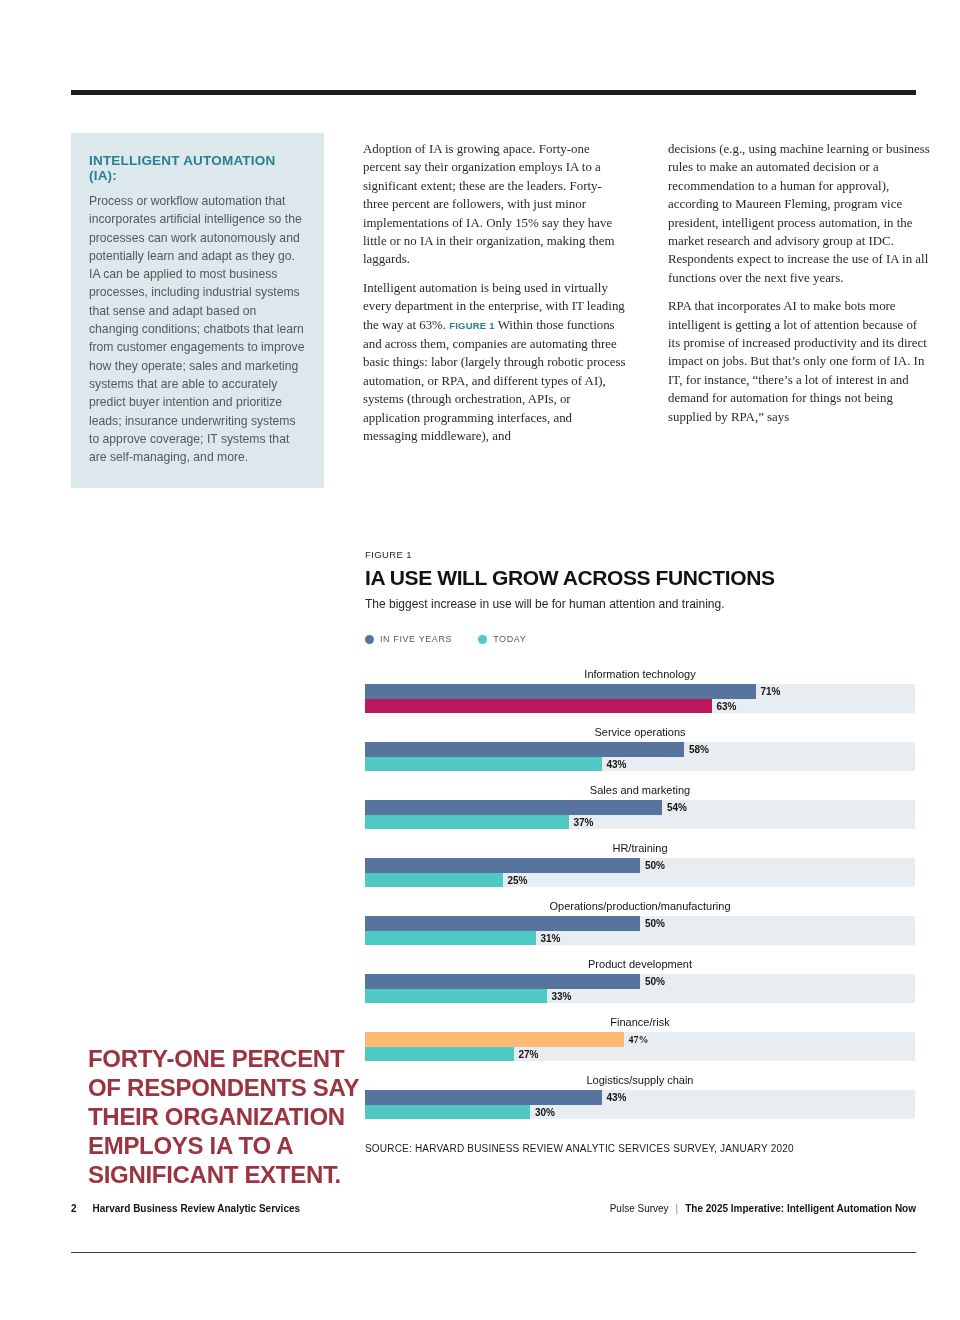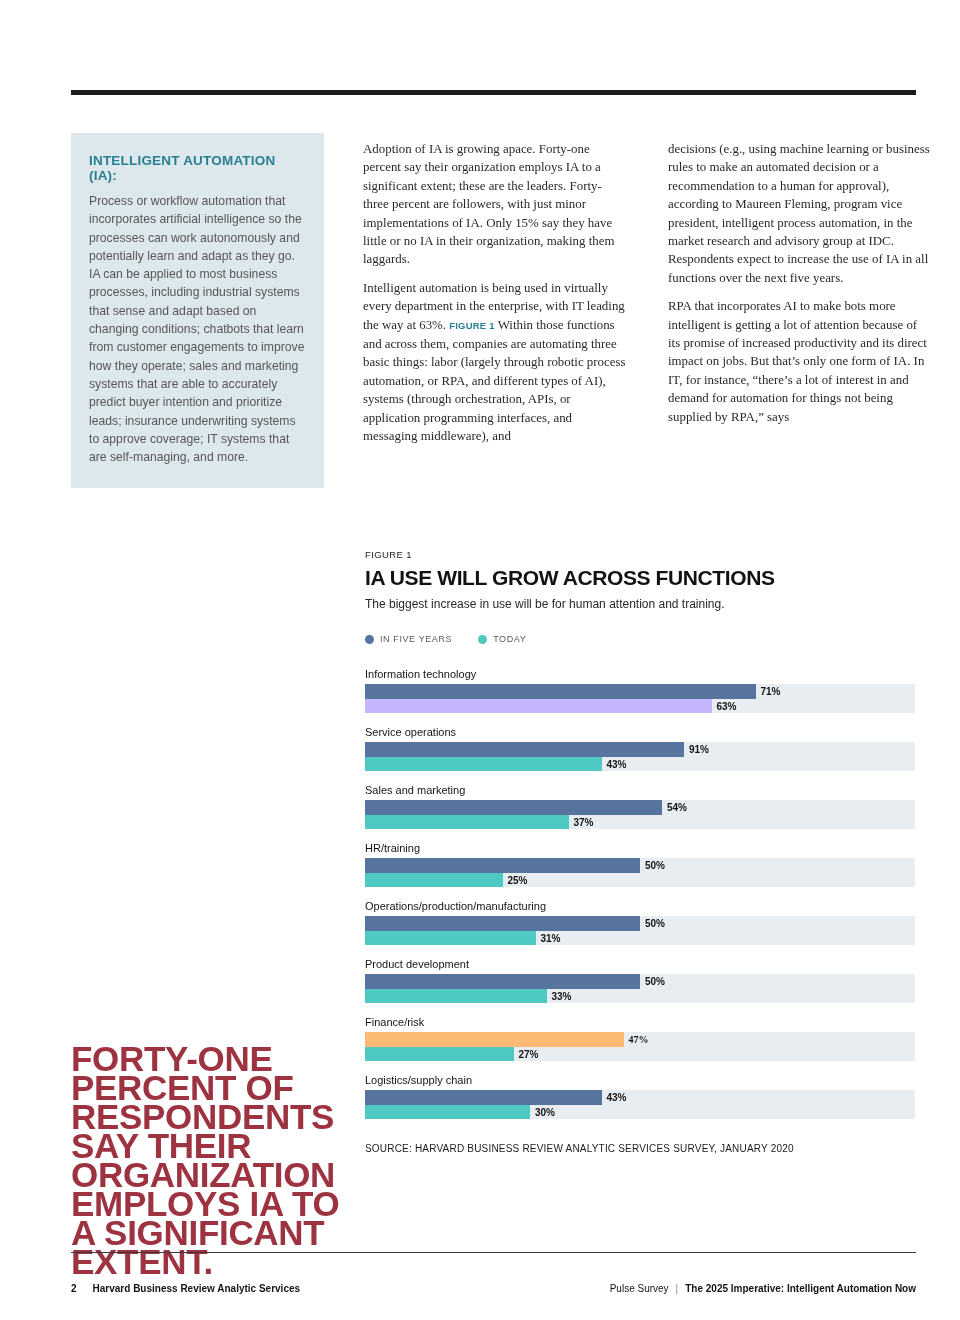--- a/index.html
+++ b/index.html
@@ -32,33 +32,33 @@
   
   .figure{position:absolute;left:351px;top:549px;width:550px;}
   .fig-label{font-size:9.5px;color:#1d1d1b;letter-spacing:.4px;}
   .fig-title{font-family:"Liberation Sans",sans-serif;font-size:21px;font-weight:700;font-stretch:condensed;letter-spacing:-.4px;color:#121212;margin-top:6px;}
   .fig-sub{font-size:12px;color:#28282a;margin-top:7px;}
   .legend{display:flex;align-items:center;gap:26px;margin-top:23px;}
   .leg-item{display:inline-flex;align-items:center;gap:6px;}
   .leg-dot{width:9px;height:9px;border-radius:50%;display:inline-block;}
   .leg-label{font-size:9px;letter-spacing:.6px;color:#5a5a5c;}
   .rows{margin-top:24px;}
-  .chart-row{margin-bottom:13px;}
+  .chart-row{margin-bottom:13px;text-align:center;}
   .cat-label{font-size:11px;color:#151515;margin-bottom:4px;}
   .band{width:100%;height:29px;background:var(--track);display:flex;flex-direction:column;}
   .bar{position:relative;height:14.5px;}
   .pct{position:absolute;left:100%;margin-left:5px;top:50%;transform:translateY(-50%);font-size:10px;font-weight:700;color:#141414;white-space:nowrap;}
   .source{font-size:10px;letter-spacing:.2px;color:#1c1c1c;margin-top:24px;}
 
   
-  .pullquote{position:absolute;left:57px;top:1044px;width:272px;font-family:"Liberation Sans",sans-serif;font-size:35px;line-height:29px;font-weight:700;font-stretch:condensed;letter-spacing:-.3px;color:var(--pull);text-transform:uppercase;}
+  .pullquote{position:absolute;left:74px;top:1044px;width:272px;font-family:"Liberation Sans",sans-serif;font-size:24px;line-height:29px;font-weight:700;font-stretch:condensed;letter-spacing:-.3px;color:var(--pull);text-transform:uppercase;}
 
   
   .footer-rule{position:absolute;left:57px;top:1252px;width:845px;height:1px;background:#3a3a3a;}
-  .footer-row{position:absolute;left:57px;top:1283px;width:845px;display:flex;justify-content:space-between;align-items:baseline;font-size:10px;color:#141414;}
+  .footer-row{position:absolute;left:57px;top:1203px;width:845px;display:flex;justify-content:space-between;align-items:baseline;font-size:10px;color:#141414;}
   .pnum{font-weight:700;margin-right:16px;}
   .fname{font-weight:700;}
   .f-right .sep{color:#8a8a8a;margin:0 7px;font-weight:400;}
   .f-right .flabel{font-weight:400;}
   .f-right .ftitle{font-weight:700;}
 </style>
 </head>
 <body>
 
 <div class="page">
@@ -96,30 +96,30 @@
           <span class="leg-label">TODAY</span>
         </span>
       </div>
     <div class="rows">
         <div class="chart-row">
           <div class="cat-label">Information technology</div>
           <div class="band">
             <div class="bar" style="width: 71%; background: rgb(86, 116, 158);">
               <span class="pct">71%</span>
             </div>
-            <div class="bar" style="width: 63%; background: #c4b5fd;">
+            <div class="bar" style="width: 63%; background: #be185d;">
               <span class="pct">63%</span>
             </div>
           </div>
         </div>
         <div class="chart-row">
           <div class="cat-label">Service operations</div>
           <div class="band">
             <div class="bar" style="width: 58%; background: rgb(86, 116, 158);">
-              <span class="pct">91%</span>
+              <span class="pct">58%</span>
             </div>
             <div class="bar" style="width: 43%; background: rgb(78, 201, 196);">
               <span class="pct">43%</span>
             </div>
           </div>
         </div>
         <div class="chart-row">
           <div class="cat-label">Sales and marketing</div>
           <div class="band">
             <div class="bar" style="width: 54%; background: rgb(86, 116, 158);">

